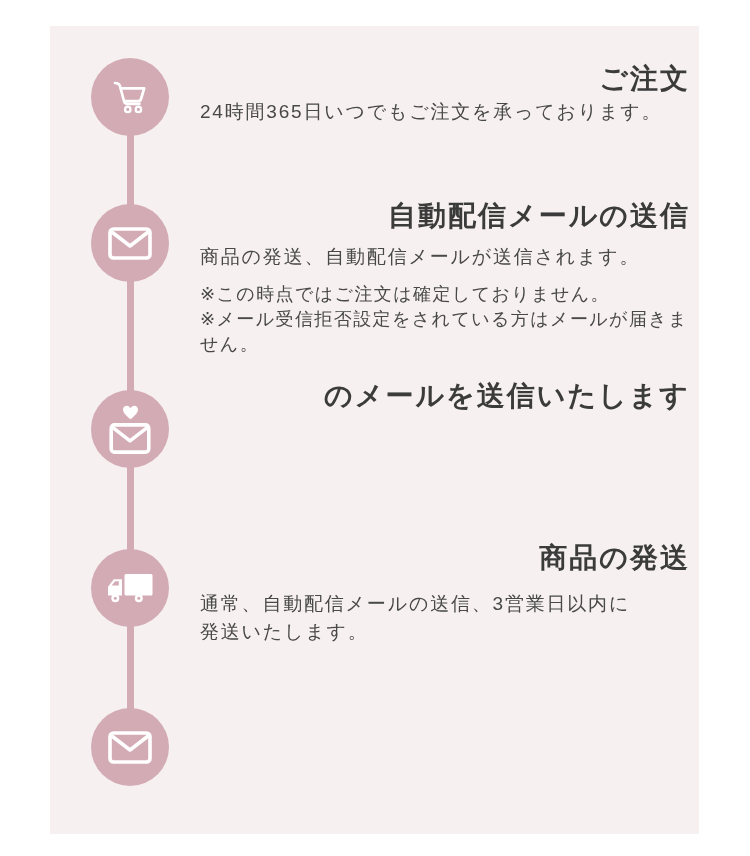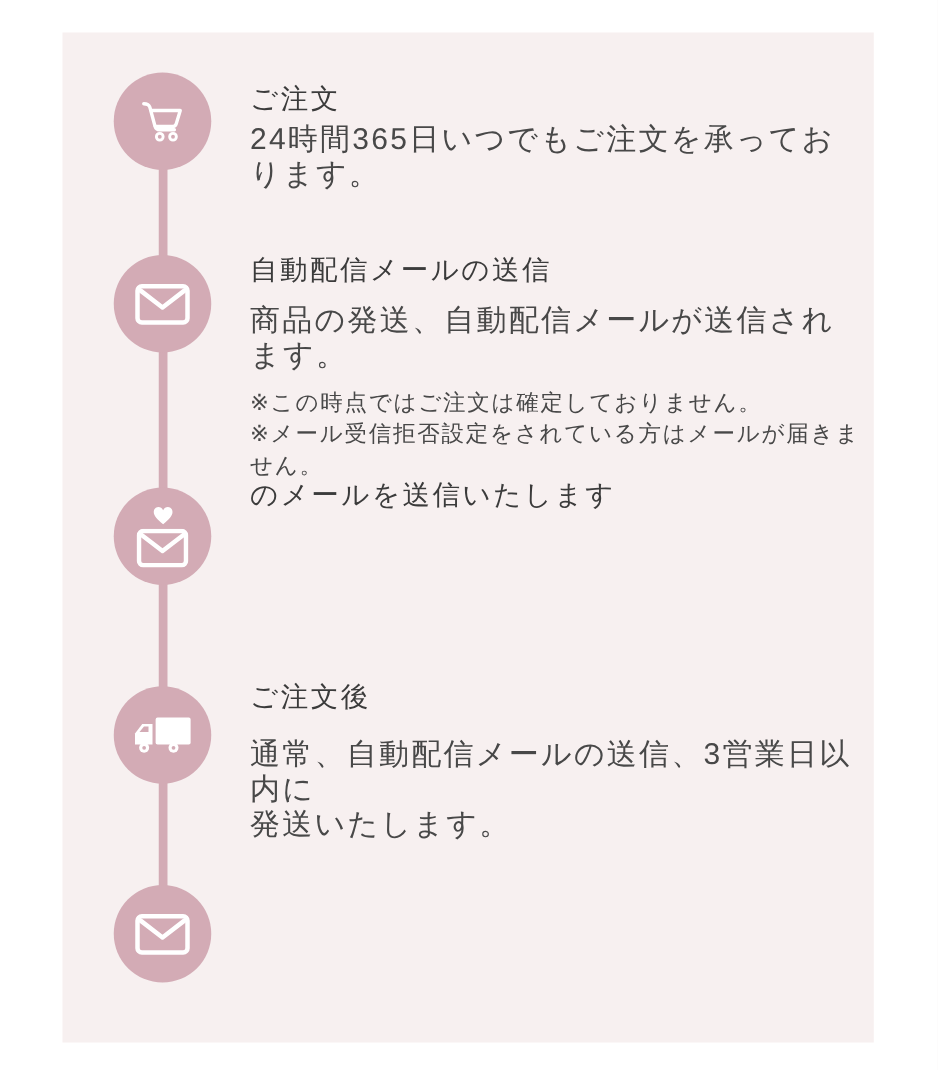--- a/index.html
+++ b/index.html
@@ -27,30 +27,31 @@
     position:absolute;left:41px;width:78px;height:78px;border-radius:50%;
     background:var(--accent);
     display:flex;align-items:center;justify-content:center;flex-direction:column;
   }
   .c1{top:32px}.c2{top:178px}.c3{top:364px}.c4{top:523px}.c5{top:682px}
   .step{
     position:absolute;left:150px;width:490px;
   }
   .s1{top:40px}.s2{top:177px}.s3{top:357px}.s4{top:519px}.s5{top:679px}
   .step-title{
-    font-size:22px;line-height:26px;font-weight:normal;color:var(--title);
+    font-size:28px;line-height:26px;font-weight:bold;color:var(--title);
     letter-spacing:2px;
+    text-align:right;
   }
   .s1 .step-title{margin-bottom:6px}
   .s2 .step-title{margin-bottom:14px}
   .s3 .step-title{margin-bottom:17px}
   .s4 .step-title{margin-bottom:19px}
   .s5 .step-title{margin-bottom:19px}
   .step-desc{
-    font-size:24px;line-height:28px;color:var(--body);
+    font-size:19px;line-height:28px;color:var(--body);
     letter-spacing:1.8px;white-space:pre-line;
   }
   .step-notes{
     font-size:18px;line-height:25px;color:var(--body);
     letter-spacing:1.4px;white-space:pre-line;margin-top:11px;
   }
   .heart-wrap{margin-bottom:3px;line-height:0;}
   svg{display:block;}
 </style>
 </head>
@@ -113,21 +114,21 @@
         <path d="M3 24.5 V15.8 L8.8 8.2 H17 V24.5 Z" fill="#fff"></path>
         <path d="M6.6 14.6 L10.2 10.2 H13.8 V14.6 Z" fill="var(--accent)"></path>
         <circle cx="10.3" cy="27.2" r="4" fill="#fff"></circle>
         <circle cx="33.8" cy="27.2" r="4" fill="#fff"></circle>
         <circle cx="10.3" cy="27.2" r="1.5" fill="var(--accent)"></circle>
         <circle cx="33.8" cy="27.2" r="1.5" fill="var(--accent)"></circle>
       </svg>
     </span>
   </div>
   <div class="step s4">
-    <div class="step-title">ご注文後</div>
+    <div class="step-title">商品の発送</div>
     <div class="step-desc">通常、自動配信メールの送信、3営業日以内に
 発送いたします。</div>
   </div>
 
   <div class="circle c5">
     <span>
       <svg width="44" height="33" viewBox="0 0 44 33">
         <rect x="2" y="2" width="40" height="29" rx="3.5" fill="none" stroke="#fff" stroke-width="3.6"></rect>
         <path d="M4.5 5.5 L22 19 L39.5 5.5" fill="none" stroke="#fff" stroke-width="3.6" stroke-linecap="round" stroke-linejoin="round"></path>
       </svg>

